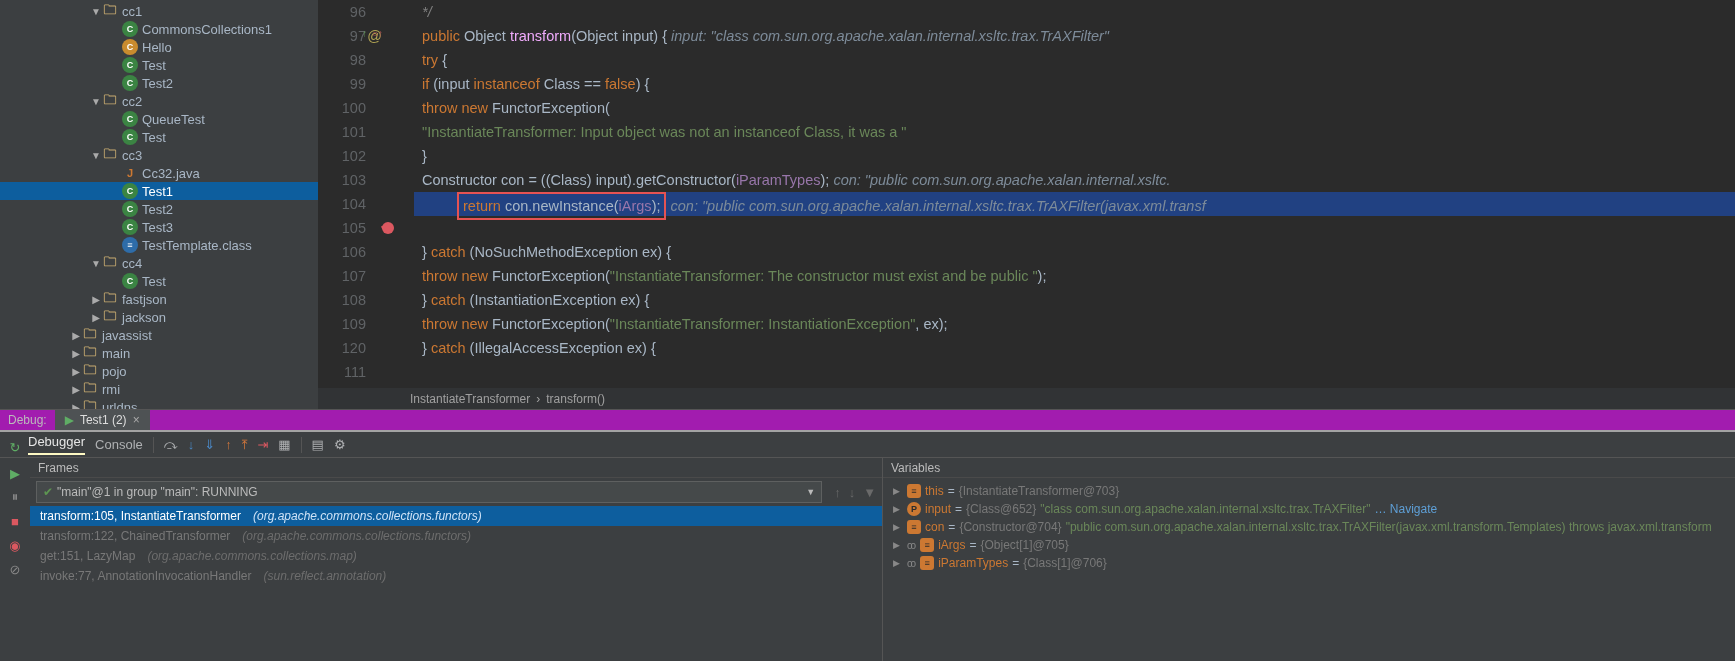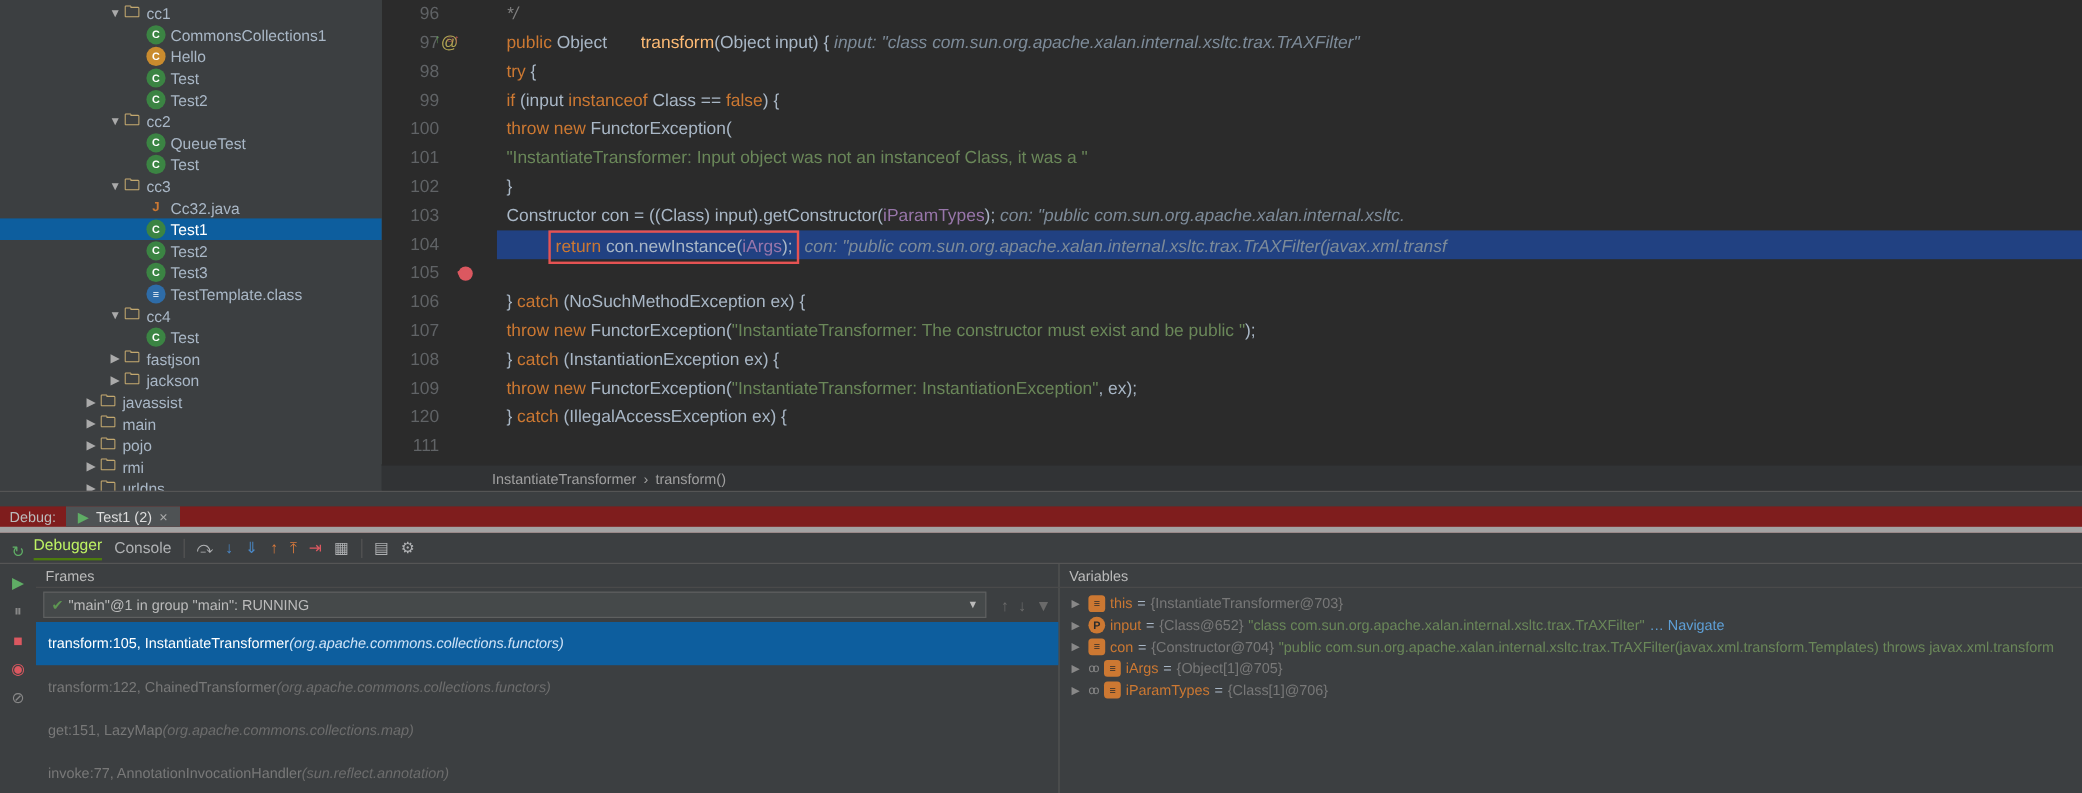--- a/index.html
+++ b/index.html
@@ -28,43 +28,43 @@
   .gup { position:absolute; left:-12px; top:4px; color:#5d9651; font-size:10px; }
   .code { flex:1; overflow-x:hidden; white-space:nowrap; }
   .code-line { height:24px; line-height:24px; padding-left:8px; }
   .code-line.cur { background:#214182; }
   .redbox { border:2px solid #e55353; display:inline-block; padding:0 4px;margin-left:35px; }
   .kw { color:#cc7832; }
   .str { color:#6a8759; }
   .fld { color:#9876aa; }
   .cmt { color:#808080; font-style:italic; }
   .paramcmt { color:#7d8b99; font-style:italic; }
-  .fn { color:#fdba74;margin-left:24px; }
+  .fn { color:#f0abfc; }
   .id { color:#a9b7c6; }
   .breadcrumb { height:22px; background:#313335; border-top:1px solid #2b2b2b; color:#a0a0a0; font-size:12px; padding-left:92px; display:flex; align-items:center; gap:6px; }
   .debug-panel { height:252px; background:#3c3f41; border-top:1px solid #555; display:flex; flex-direction:column; }
-  .debug-header { height:22px; display:flex; align-items:center; background:#7f1d1d; border-bottom:5px solid #a3a3a3;margin-top:12px; }
+  .debug-header { height:22px; display:flex; align-items:center; background:#a21caf; border-bottom:2px solid #a3a3a3; }
   .debug-label { color:#bbb; padding:0 8px; font-size:12px; }
   .debug-tab { display:flex; align-items:center; gap:6px; padding:0 10px; height:100%; background:#4e5254; color:#ddd; font-size:12px; }
   .debug-tab .close { color:#aaa; cursor:pointer; }
   .debug-toolbar { height:26px; display:flex; align-items:center; border-bottom:1px solid #555; }
   .side-toolbar { width:30px; display:flex; flex-direction:column; align-items:center; gap:6px; padding-top:6px; }
   .side-toolbar .btn { width:18px; height:18px; display:flex; align-items:center; justify-content:center; font-size:13px; cursor:pointer; }
   .top-toolbar { display:flex; align-items:center; gap:10px; padding-left:4px; }
   .top-toolbar .btn { cursor:pointer; font-size:13px; color:#afb1b3; }
   .top-toolbar .sep { width:1px; height:16px; background:#555; }
   .debug-body { flex:1; display:flex; min-height:0; }
   .frames-col { flex:1; display:flex; flex-direction:column; min-width:0; border-right:1px solid #555; }
   .vars-col { flex:1; display:flex; flex-direction:column; min-width:0; }
   .col-title { height:20px; padding:0 8px; color:#bbb; font-size:12px; display:flex; align-items:center; border-bottom:1px solid #4a4a4a; }
   .frames-top { height:28px; display:flex; align-items:center; padding:0 6px; gap:6px; }
   .thread-select { flex:1; height:22px; background:#45494a; border:1px solid #5e6060; color:#bbb; font-size:12px; padding:0 6px; display:flex; align-items:center; justify-content:space-between; }
   .thread-select .chk2 { color:#5d9651; margin-right:4px; }
   .frame-list { flex:1; overflow:auto; }
-  .frame-row { height:36px; padding:0 10px; display:flex; align-items:center; font-size:12px; color:#787878; white-space:nowrap; }
+  .frame-row { height:20px; padding:0 10px; display:flex; align-items:center; font-size:12px; color:#787878; white-space:nowrap;gap:12px; }
   .frame-row.sel { background:#0d5e9e; color:#fff; }
   .frame-row.sel .fpkg { color:#cfe3f7; font-style:italic; }
   .fpkg { color:#6d6d6d; font-style:italic; }
   .var-list { flex:1; overflow:auto; padding:4px 0; }
   .var-row { height:18px; padding-left:10px; display:flex; align-items:center; font-size:12px; gap:4px; white-space:nowrap; }
   .var-arrow { color:#888; width:10px; font-size:9px; }
   .var-icon { width:14px; height:14px; border-radius:3px; display:inline-flex; align-items:center; justify-content:center; font-size:9px; font-weight:bold; }
   .var-icon.this { background:#cc7832; color:#2b2b2b; }
   .var-icon.p { background:#cc7832; color:#2b2b2b; border-radius:50%; }
   .var-icon.loc { background:#cc7832; color:#2b2b2b; }
@@ -275,21 +275,21 @@
       <span style="color:#5fad65">▶</span>
       <span>Test1 (2)</span>
       <span class="close">×</span>
     </div>
   </div>
   <div class="debug-toolbar">
     <div class="side-toolbar" style="flex-direction:row;width:auto;gap:0;">
       <div class="btn" style="color:#5fad65;margin-left:6px">↻</div>
     </div>
     <div class="top-toolbar">
-      <span class="btn" style="color:#bef264;border-bottom:2px solid #4d7c0f;padding-bottom:4px">Debugger</span>
+      <span class="btn" style="color:#e5e5e5;border-bottom:2px solid #fef9c3;padding-bottom:4px">Debugger</span>
       <span class="btn">Console</span>
       <span class="sep"></span>
       <span class="btn tool-icon">⤼</span>
       <span class="btn tool-icon" style="color:#4a88c7">↓</span>
       <span class="btn tool-icon" style="color:#4a88c7">⇓</span>
       <span class="btn tool-icon" style="color:#db7a3b">↑</span>
       <span class="btn tool-icon" style="color:#db7a3b">⤒</span>
       <span class="btn tool-icon" style="color:#db5860">⇥</span>
       <span class="btn tool-icon">▦</span>
       <span class="sep"></span>

